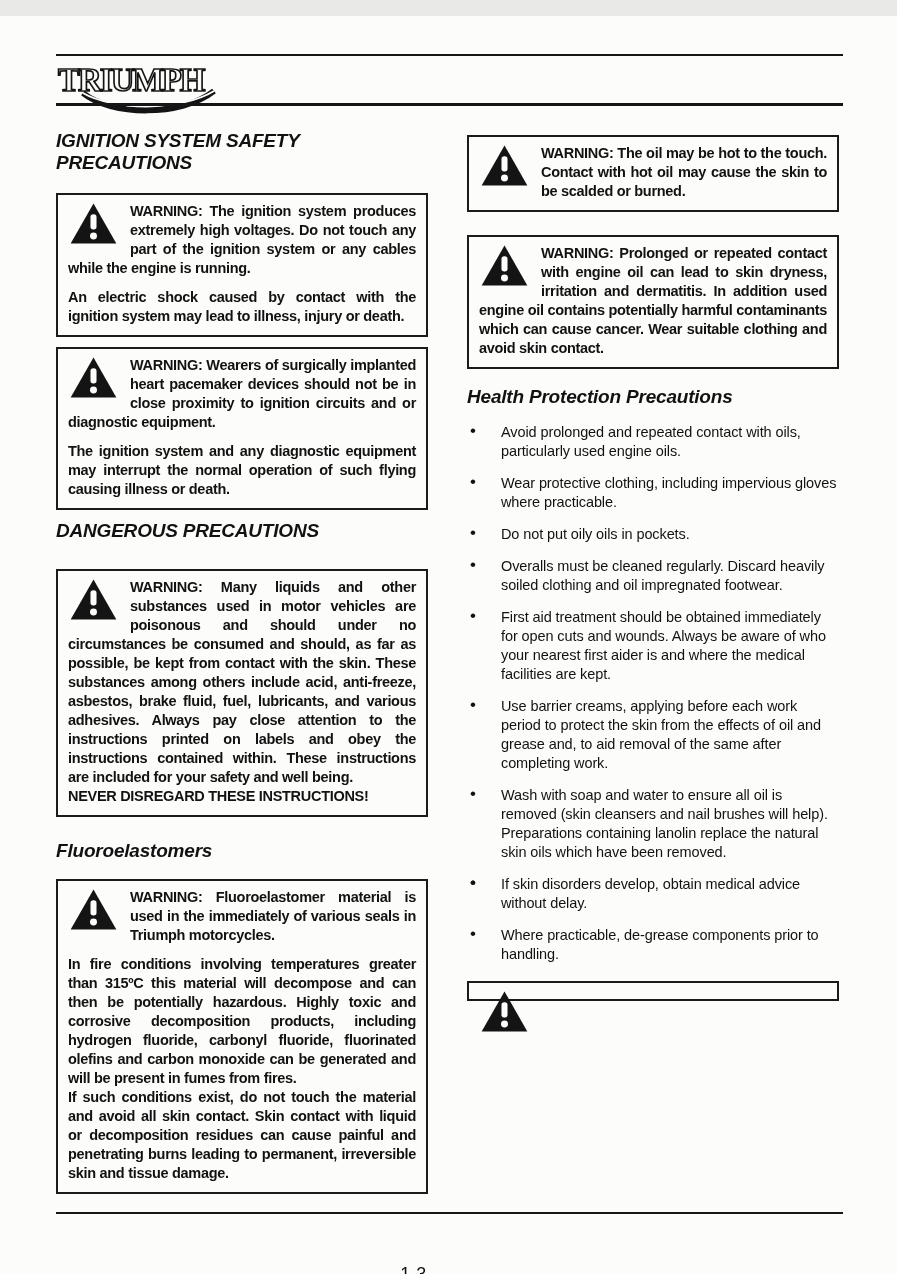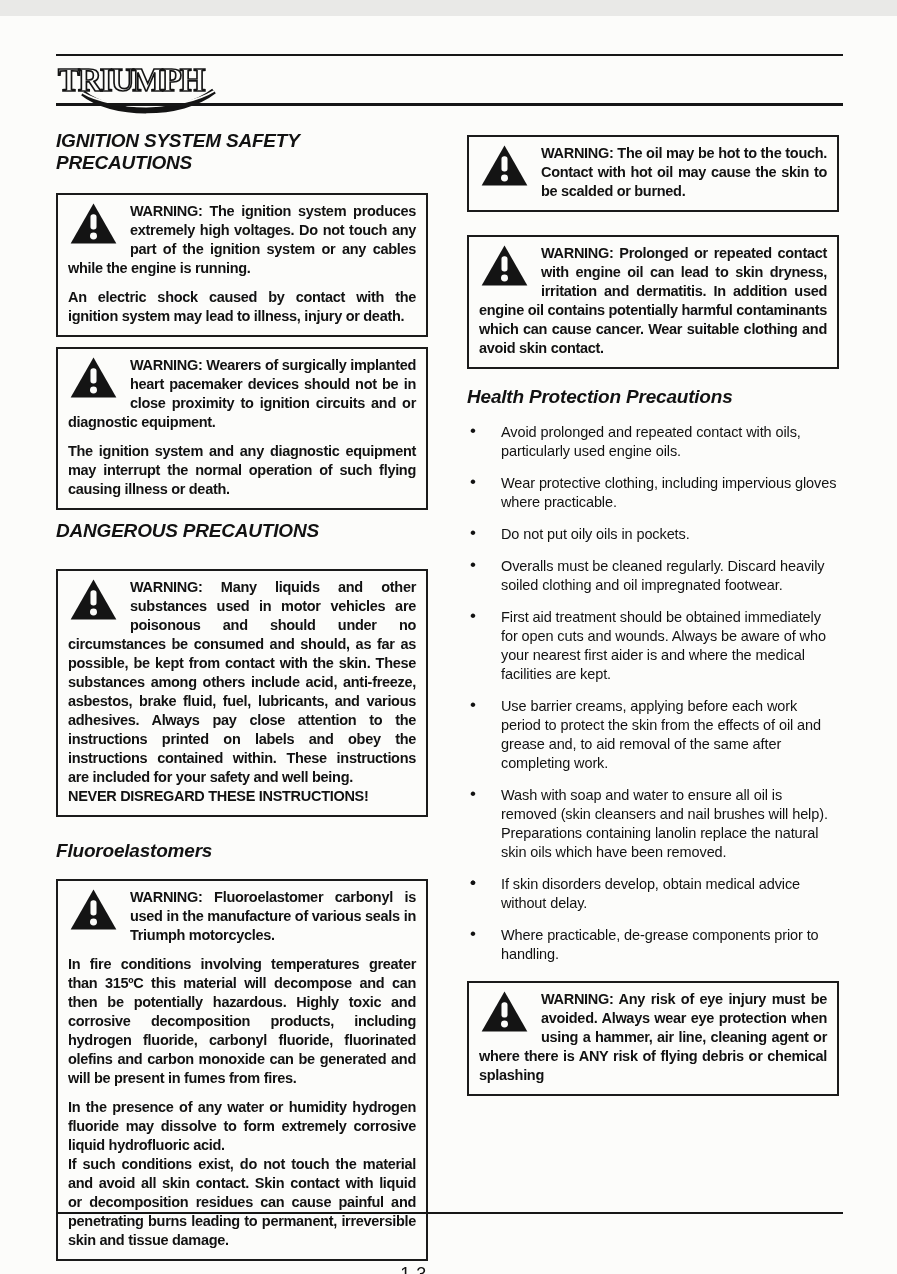--- a/index.html
+++ b/index.html
@@ -173,23 +173,22 @@
       <div class="sec-heading h-fluoro">Fluoroelastomers</div>
 
       <div class="wbox b-fluoro">
         <div class="wicon">
           <svg viewBox="0 0 100 88" width="47" height="41">
             <path d="M50 1 L99 87 L1 87 Z" fill="#141414"></path>
             <rect x="43.5" y="24" width="13" height="33" rx="6" fill="#fcfcfa"></rect>
             <circle cx="50" cy="71" r="7.5" fill="#fcfcfa"></circle>
           </svg>
         </div>
-        <p class="wp">WARNING: Fluoroelastomer carbonyl is used in the manufacture of various seals in Triumph motorcycles.</p>
+        <p class="wp">WARNING: Fluoroelastomer material is used in the immediately of various seals in Triumph motorcycles.</p>
         <p class="wp">In fire conditions involving temperatures greater than 315ºC this material will decompose and can then be potentially hazardous.  Highly toxic and corrosive decomposition products, including hydrogen fluoride, carbonyl fluoride, fluorinated olefins and carbon monoxide can be generated and will be present in fumes from fires.</p>
-        <p class="wp">In the presence of any water or humidity hydrogen fluoride may dissolve to form extremely corrosive liquid hydrofluoric acid.</p>
         <p class="wp tight">If such conditions exist, do not touch the material and avoid all skin contact.  Skin contact with liquid or decomposition residues can cause painful and penetrating burns leading to permanent, irreversible skin and tissue damage.</p>
       </div>
 
     </div>
 
     <div class="col">
 
 
       <div class="wbox b-hotoil">
         <div class="wicon">
@@ -258,21 +257,20 @@
       </ul>
 
       <div class="wbox b-eye">
         <div class="wicon">
           <svg viewBox="0 0 100 88" width="47" height="41">
             <path d="M50 1 L99 87 L1 87 Z" fill="#141414"></path>
             <rect x="43.5" y="24" width="13" height="33" rx="6" fill="#fcfcfa"></rect>
             <circle cx="50" cy="71" r="7.5" fill="#fcfcfa"></circle>
           </svg>
         </div>
-        <p class="wp">WARNING: Any risk of eye injury must be avoided.  Always wear eye protection when using a hammer, air line, cleaning agent or where there is ANY risk of flying debris or chemical splashing</p>
       </div>
 
     </div>
   </div>
 
   <div class="footer-rule"></div>
   <div class="page-number">1.3</div>
   <div class="bottom-scan-bar"></div>
 
 </div>

